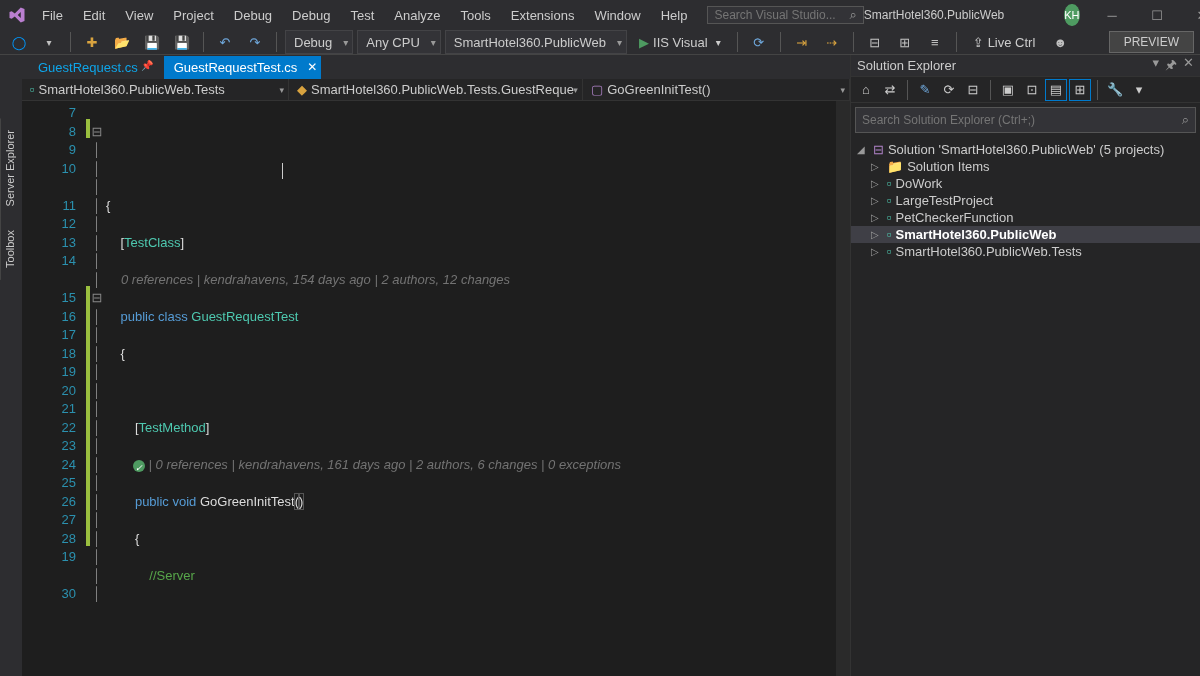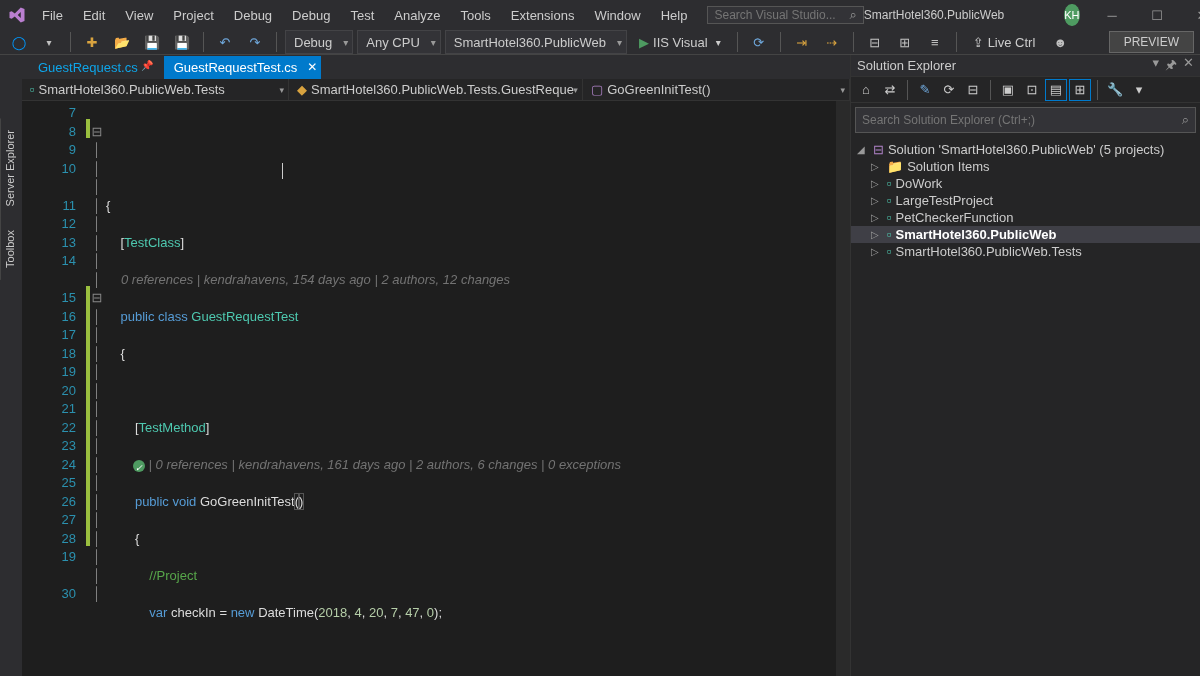--- a/index.html
+++ b/index.html
@@ -266,22 +266,21 @@
 <div>{</div>
 <div>    [<span class="type">TestClass</span>]</div>
 <div><span class="codelens">     <span>0 references | kendrahavens, 154 days ago | 2 authors, 12 changes</span></span></div>
 <div>    <span class="kw">public</span> <span class="kw">class</span> <span class="type">GuestRequestTest</span></div>
 <div>    {</div>
 <div> </div>
 <div>        [<span class="type">TestMethod</span>]</div>
 <div><span class="codelens">         <span class="pass-icon"></span><span> | 0 references | kendrahavens, 161 days ago | 2 authors, 6 changes | 0 exceptions</span></span></div>
 <div>        <span class="kw">public</span> <span class="kw">void</span> <span class="method">GoGreenInitTest</span><span class="box-paren">(</span><span class="box-paren">)</span></div>
 <div>        {</div>
-<div>            <span class="cmt">//Project</span></div>
-<div>            <span class="kw">var</span> checkIn = <span class="kw">new</span> <span>DateTime</span>(<span class="num">2018</span>, <span class="num">4</span>, <span class="num">20</span>, <span class="num">7</span>, <span class="num">47</span>, <span class="num">0</span>);</div>
+<div>            <span class="cmt">//Server</span></div>
 
 
 
 
 
 
 
 
 
 

